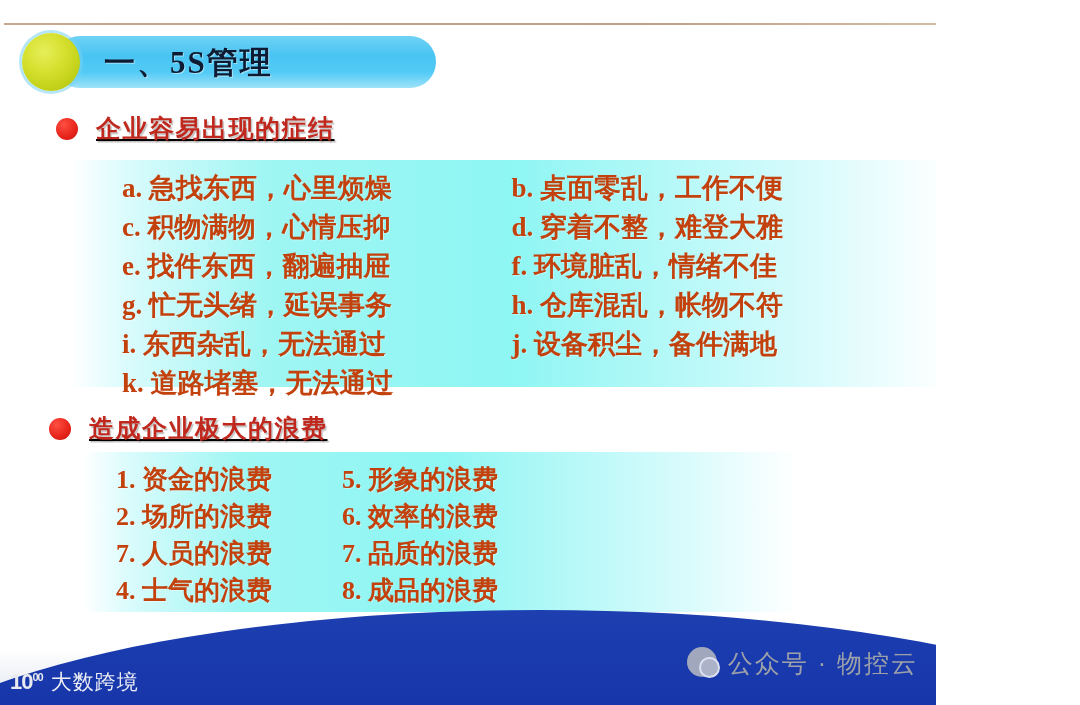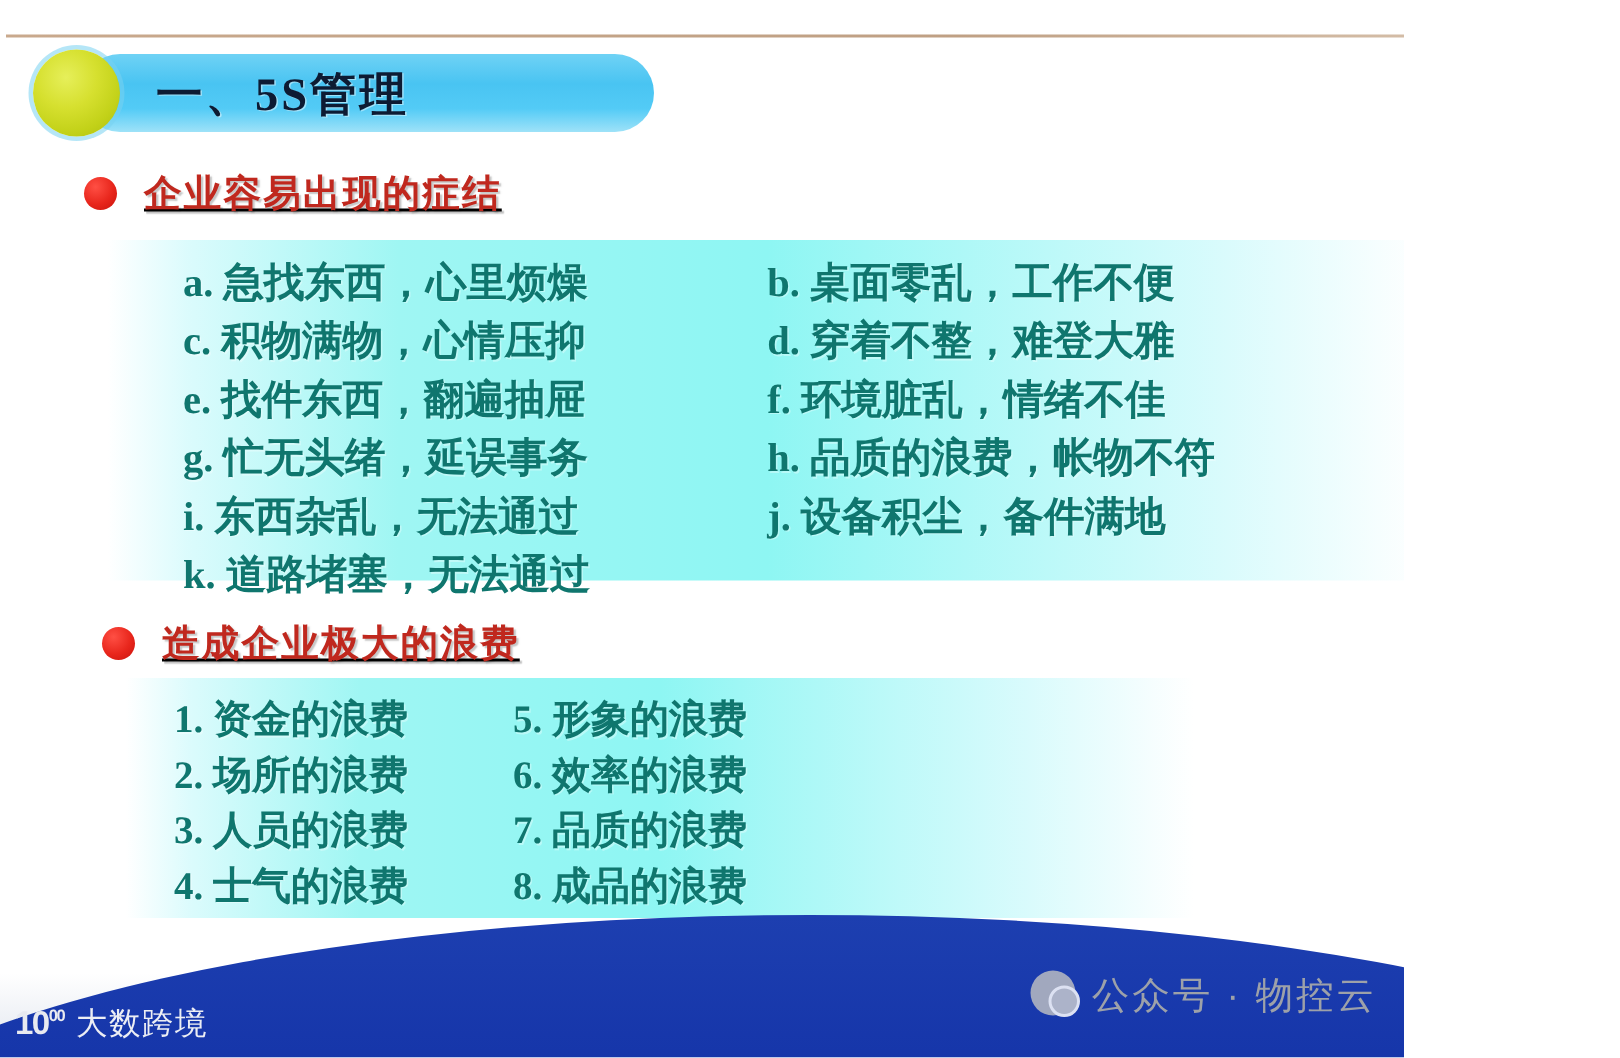--- a/index.html
+++ b/index.html
@@ -76,21 +76,21 @@
   }
   .section-head .label {
     font-size: 25px;
     font-weight: 700;
     color: #c0281e;
     letter-spacing: 1.5px;
     font-family: "Liberation Serif", "DejaVu Serif", serif;
     text-shadow: 1.5px 1.5px 1px rgba(150,150,150,0.55);
   }
   #head-symptoms { left: 56px; top: 112px; }
-  #head-waste    { left: 68px; top: 412px; }
+  #head-waste    { left: 49px; top: 412px; }
 
   
   .panel {
     position: absolute;
     background:
       linear-gradient(to right,
         rgba(255,255,255,1) 0%,
         rgba(190,248,250,0.55) 6%,
         #9ff6f3 22%,
         #8ef6f3 50%,
@@ -111,21 +111,21 @@
   }
 
   .list-grid {
     position: absolute;
     display: grid;
     grid-template-columns: auto auto;
   }
   .list-item {
     font-size: 27px;
     font-weight: 700;
-    color: #0f766e;
+    color: #c2410c;
     font-family: "Liberation Serif", "DejaVu Serif", serif;
     white-space: nowrap;
     text-shadow: 1px 1px 0 rgba(255,255,255,0.35);
   }
   #grid-symptoms {
     left: 122px;
     top: 171px;
     column-gap: 90px;
     row-gap: 4px;
   }
@@ -253,39 +253,39 @@
   <div class="panel" id="panel-symptoms"></div>
 
   <div class="list-grid" id="grid-symptoms">
     <div class="list-item col-left">a. 急找东西，心里烦燥</div>
     <div class="list-item col-right">b. 桌面零乱，工作不便</div>
     <div class="list-item col-left">c. 积物满物，心情压抑</div>
     <div class="list-item col-right">d. 穿着不整，难登大雅</div>
     <div class="list-item col-left">e. 找件东西，翻遍抽屉</div>
     <div class="list-item col-right">f. 环境脏乱，情绪不佳</div>
     <div class="list-item col-left">g. 忙无头绪，延误事务</div>
-    <div class="list-item col-right">h. 品质的浪费，帐物不符</div>
+    <div class="list-item col-right">h. 仓库混乱，帐物不符</div>
     <div class="list-item col-left">i. 东西杂乱，无法通过</div>
     <div class="list-item col-right">j. 设备积尘，备件满地</div>
     <div class="list-item col-left">k. 道路堵塞，无法通过</div>
   </div>
 
   <div class="section-head" id="head-waste">
     <span class="bullet-dot"></span>
     <span class="label">造成企业极大的浪费</span>
   </div>
 
   <div class="panel" id="panel-waste"></div>
 
   <div class="list-grid" id="grid-waste">
     <div class="list-item col-left">1. 资金的浪费</div>
     <div class="list-item col-right">5. 形象的浪费</div>
     <div class="list-item col-left">2. 场所的浪费</div>
     <div class="list-item col-right">6. 效率的浪费</div>
-    <div class="list-item col-left">3. 人员的浪费</div>
+    <div class="list-item col-left">7. 人员的浪费</div>
     <div class="list-item col-right">7. 品质的浪费</div>
     <div class="list-item col-left">4. 士气的浪费</div>
     <div class="list-item col-right">8. 成品的浪费</div>
   </div>
 
   <div class="conclusion">解决这些症结和后果的药方：5S</div>
 
   <div class="bottom-sheen"></div>
   <div class="bottom-arc"></div>
 

